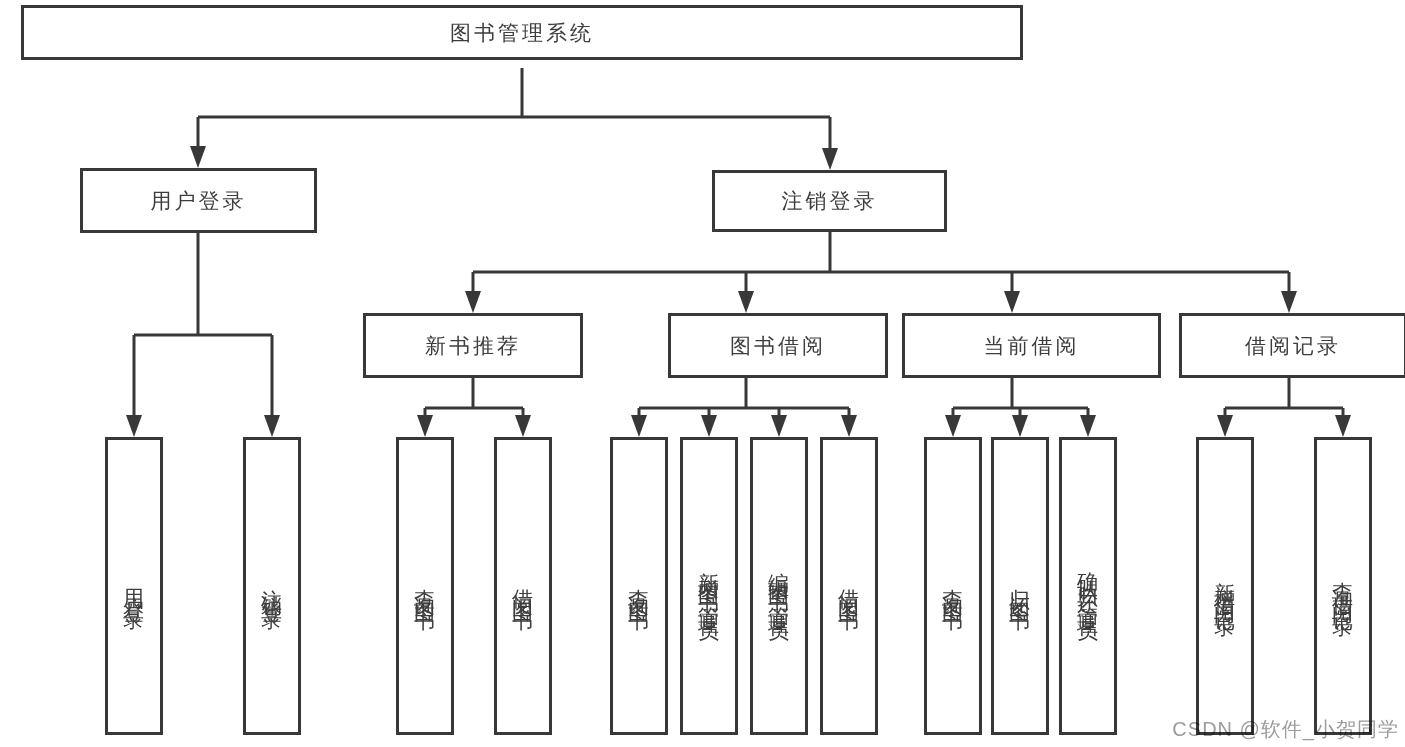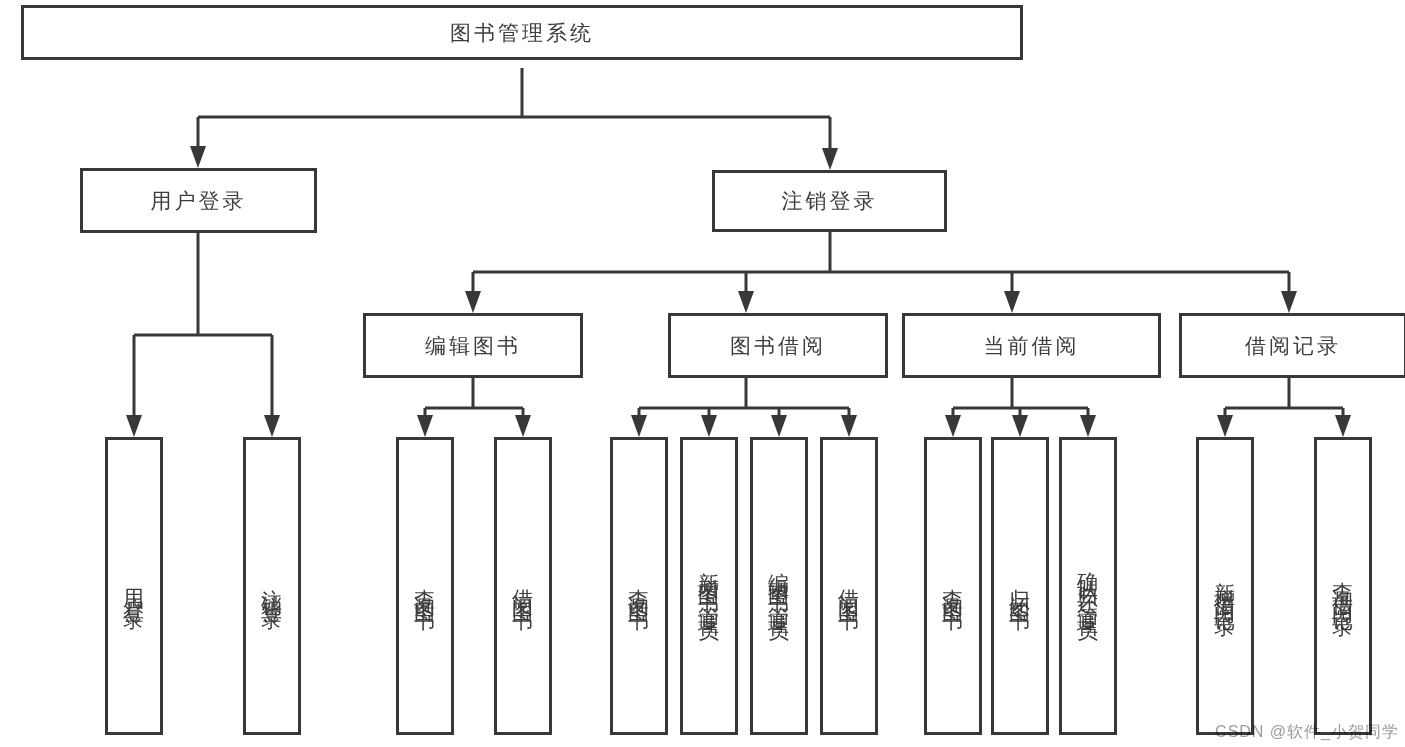--- a/index.html
+++ b/index.html
@@ -32,21 +32,21 @@
   .leaf .vtext{
     writing-mode:vertical-rl;
     text-orientation:mixed;
     letter-spacing:7px;
     line-height:1.1;
     white-space:nowrap;
   }
   .watermark{
     position:absolute;
     right:6px;bottom:4px;
-    font-size:16px;
+    font-size:20px;
     color:#9b9b9b;
     mix-blend-mode:multiply;
     letter-spacing:1px;
     white-space:nowrap;
     z-index:5;
     margin-left:48px;
   }
 </style>
 </head>
 <body>
@@ -90,21 +90,21 @@
       <polygon points="1217,415 1233,415 1225,437"></polygon>
       <polygon points="1335,415 1351,415 1343,437"></polygon>
     </g>
   </svg>
 
   <div class="box hbox" style="left:21px;top:5px;width:1002px;height:55px">图书管理系统</div>
 
   <div class="box hbox" style="left:80px;top:168px;width:237px;height:65px">用户登录</div>
   <div class="box hbox" style="left:712px;top:170px;width:235px;height:62px">注销登录</div>
 
-  <div class="box hbox" style="left:363px;top:313px;width:220px;height:65px">编辑图书</div>
+  <div class="box hbox" style="left:363px;top:313px;width:220px;height:65px">新书推荐</div>
   <div class="box hbox" style="left:668px;top:313px;width:220px;height:65px">图书借阅</div>
   <div class="box hbox" style="left:902px;top:313px;width:259px;height:65px">当前借阅</div>
   <div class="box hbox" style="left:1179px;top:313px;width:228px;height:65px">借阅记录</div>
 
   <div class="box leaf" style="left:105px">
     <span class="vtext">用户登录</span>
   </div>
   <div class="box leaf" style="left:243px">
     <span class="vtext">注销登录</span>
   </div>

